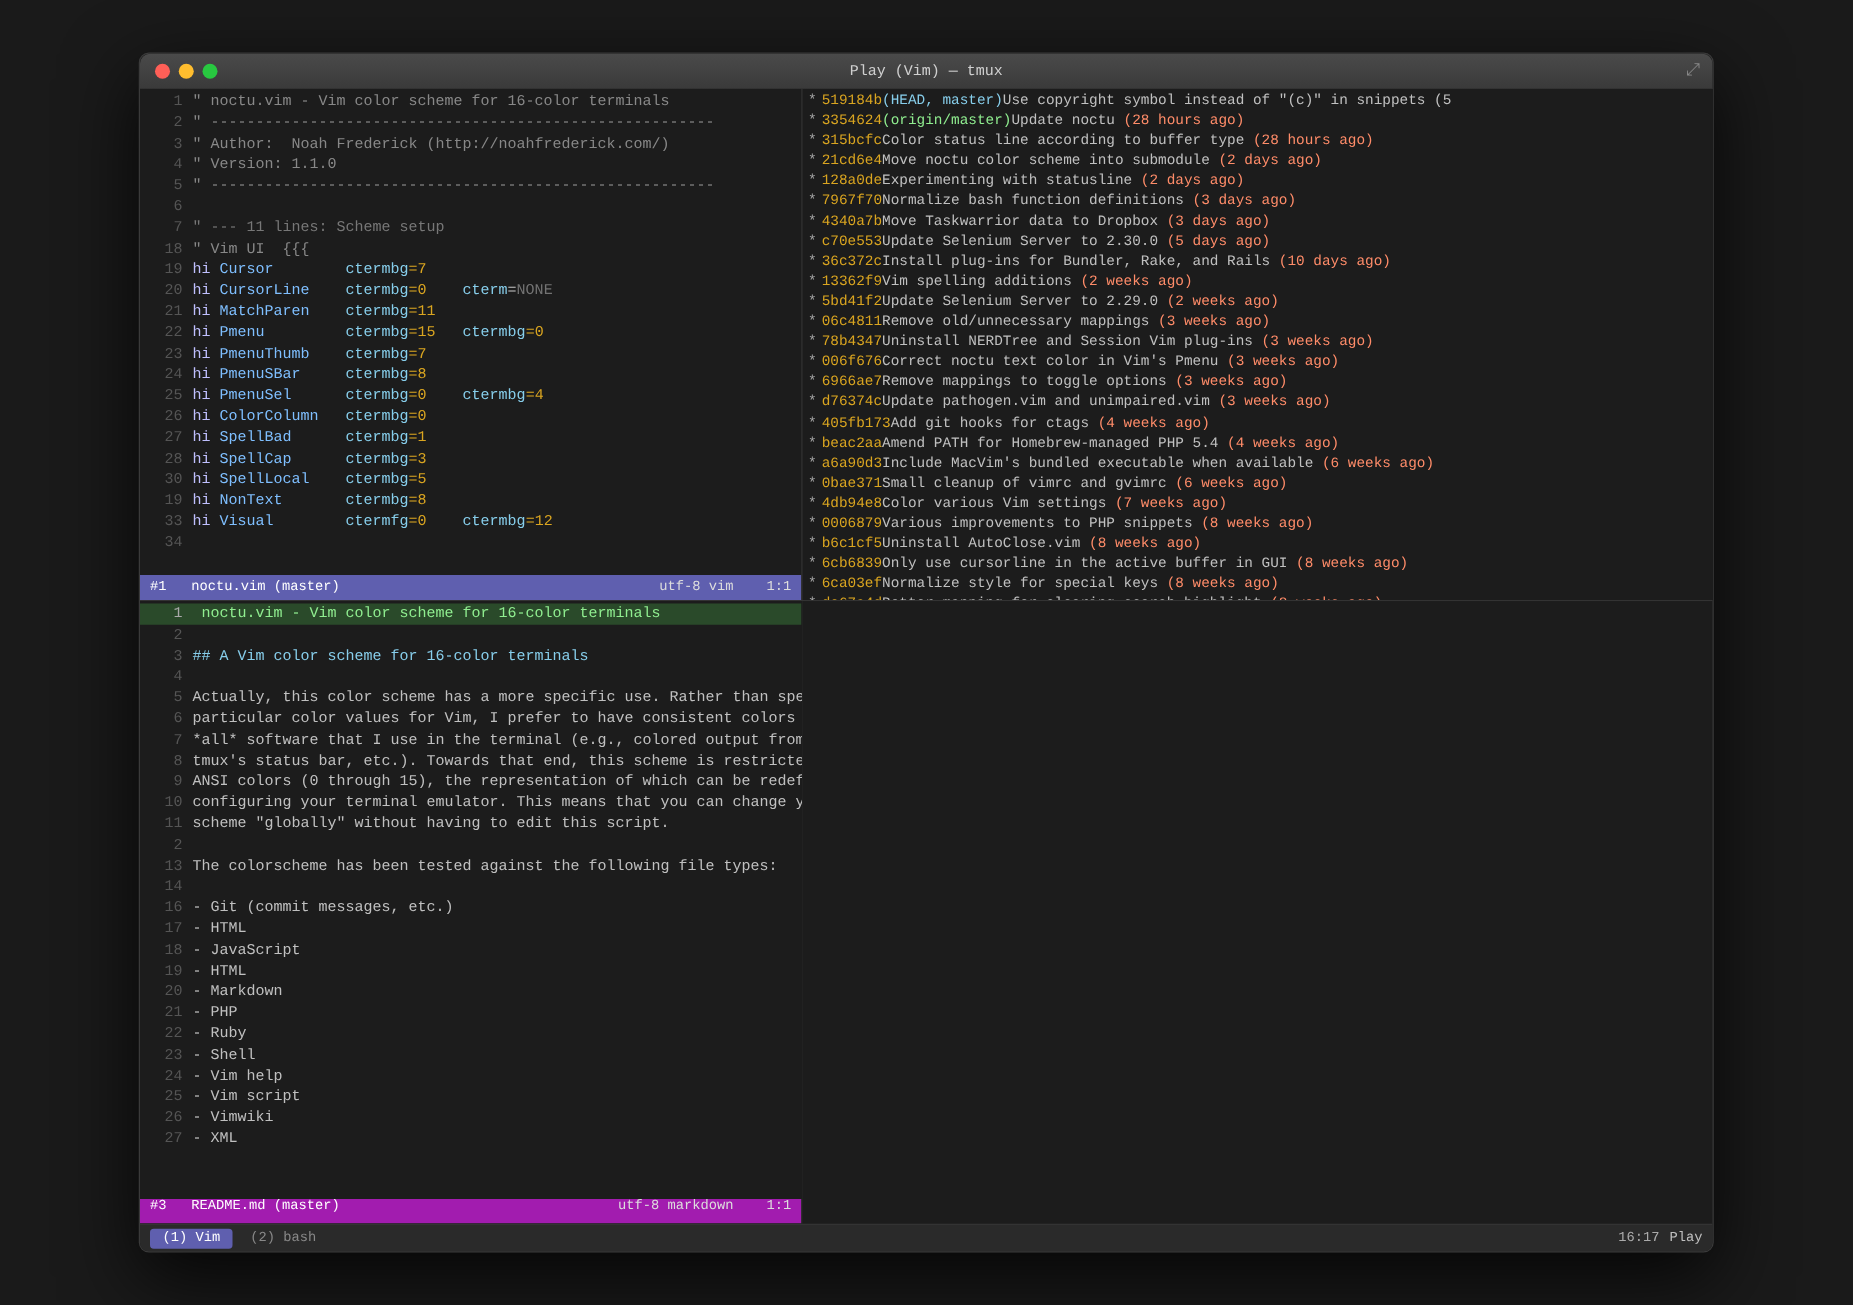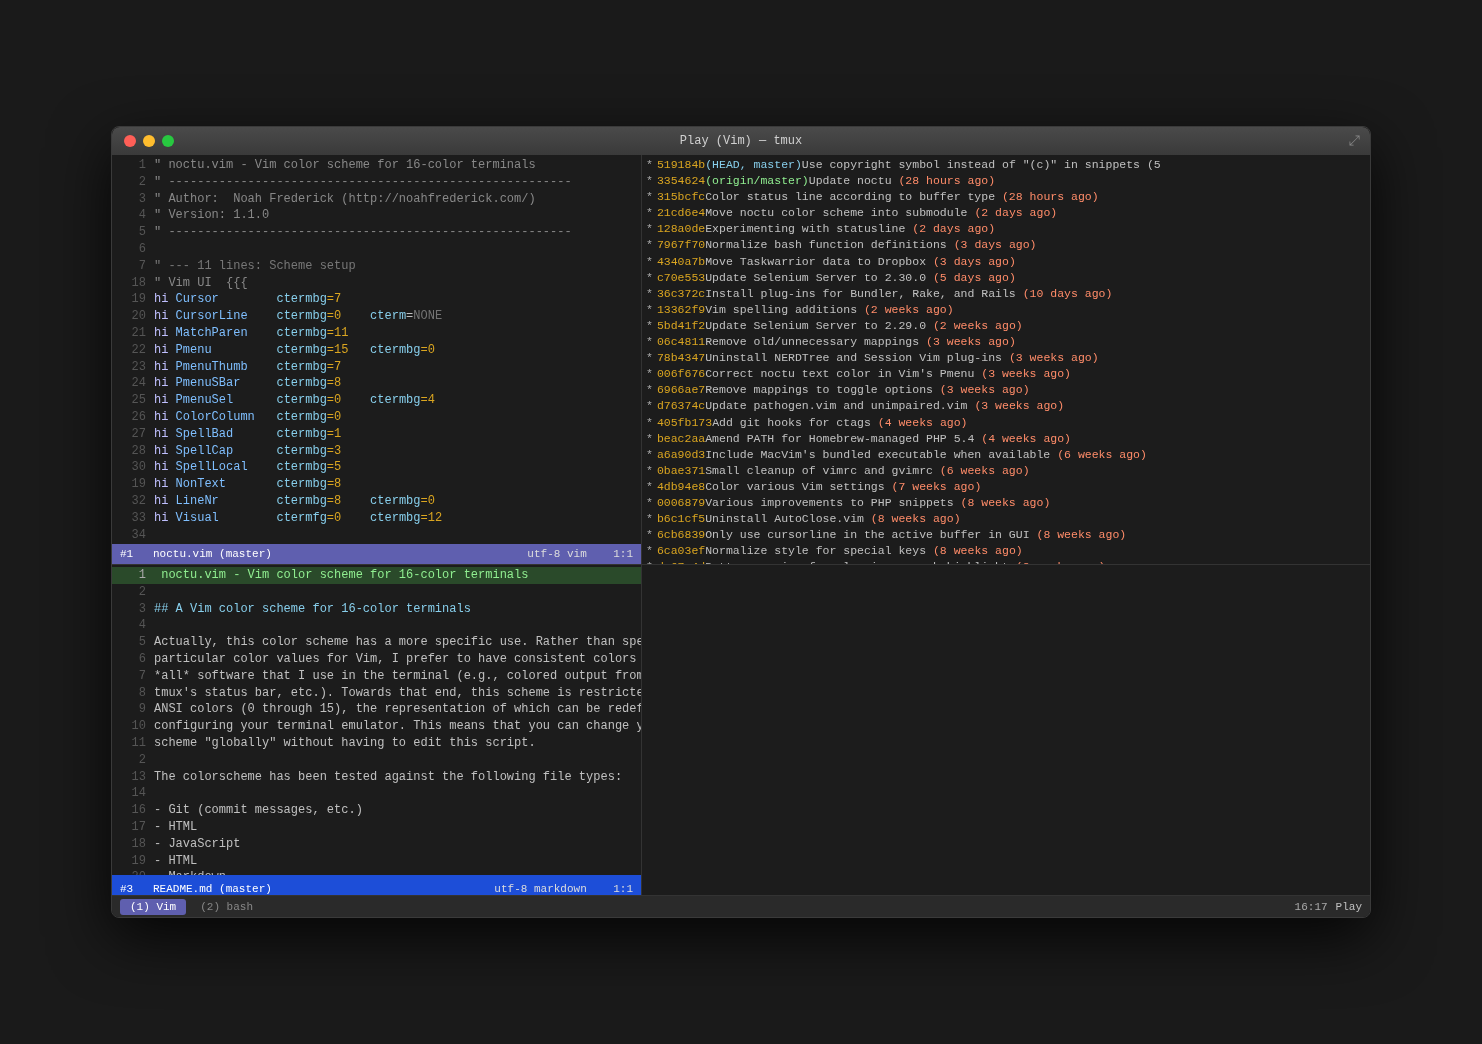--- a/index.html
+++ b/index.html
@@ -8,21 +8,21 @@
       font-family: 'Menlo', 'Monaco', 'Courier New', monospace;
       font-size: 12px;
       color: #c0c0c0;
       display: flex;
       justify-content: center;
       align-items: center;
       min-height: 100vh;
     }
     .window {
       width: 1260px;
-      height: 792px;
+      height: 960px;
       background: #1c1c1c;
       border-radius: 8px;
       border: 1px solid #3a3a3a;
       display: flex;
       flex-direction: column;
       overflow: hidden;
       box-shadow: 0 20px 60px rgba(0,0,0,0.8);
     }
     .title-bar {
       background: linear-gradient(to bottom, #4a4a4a, #3a3a3a);
@@ -93,24 +93,24 @@
       height: 20px;
       display: flex;
       align-items: center;
       padding: 0 8px;
       font-size: 11px;
       color: #ffffff;
     }
     .pane1-status .left-part { flex: 1; }
     .pane1-status .right-part { color: #ddd; }
     .pane2-status {
-      background: #1d4ed8;
+      background: #a21caf;
       height: 20px;
       display: flex;
-      align-items: flex-end;
+      align-items: flex-start;
       padding: 0 8px;
       font-size: 11px;
       color: #ffffff;
     }
     .pane2-status .left-part { flex: 1; }
     .pane2-status .right-part { color: #ddd; }
     .git-log-area {
       flex: 1;
       overflow-y: auto;
       background: #1c1c1c;
@@ -271,24 +271,20 @@
             <span class="line-num">28</span>
             <span class="line-content"><span class="kw">hi</span> <span class="hi-group">SpellCap</span>      <span class="hi-cmd">ctermbg</span><span style="color:#daa520;">=3</span></span>
           </div>
           <div class="code-line">
             <span class="line-num">30</span>
             <span class="line-content"><span class="kw">hi</span> <span class="hi-group">SpellLocal</span>    <span class="hi-cmd">ctermbg</span><span style="color:#daa520;">=5</span></span>
           </div>
           <div class="code-line">
             <span class="line-num">19</span>
             <span class="line-content"><span class="kw">hi</span> <span class="hi-group">NonText</span>       <span class="hi-cmd">ctermbg</span><span style="color:#daa520;">=8</span></span>
-          </div>
-          <div class="code-line">
-            <span class="line-num">32</span>
-            <span class="line-content"><span class="kw">hi</span> <span class="hi-group">LineNr</span>        <span class="hi-cmd">ctermbg</span><span style="color:#daa520;">=8</span>    <span class="hi-cmd">ctermbg</span><span style="color:#daa520;">=0</span></span>
           </div>
           <div class="code-line">
             <span class="line-num">33</span>
             <span class="line-content"><span class="kw">hi</span> <span class="hi-group">Visual</span>        <span class="hi-cmd">ctermfg</span><span style="color:#daa520;">=0</span>    <span class="hi-cmd">ctermbg</span><span style="color:#daa520;">=12</span></span>
           </div>
           <div class="code-line">
             <span class="line-num">34</span>
             <span class="line-content">             </span>
           </div>
 

